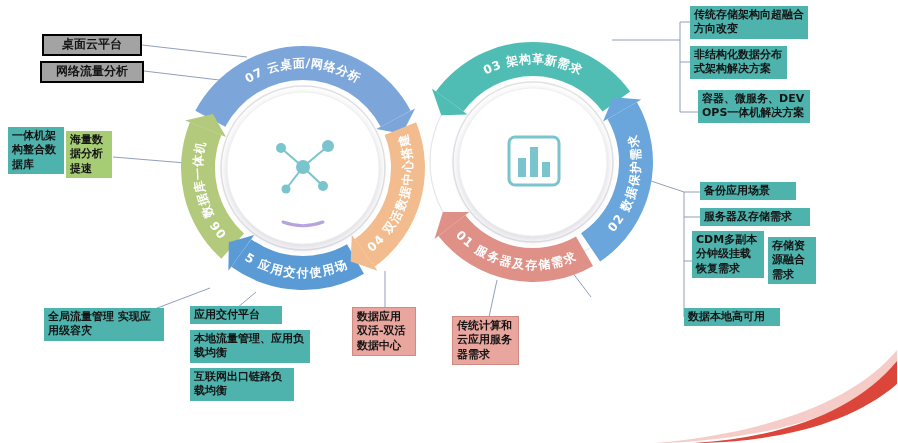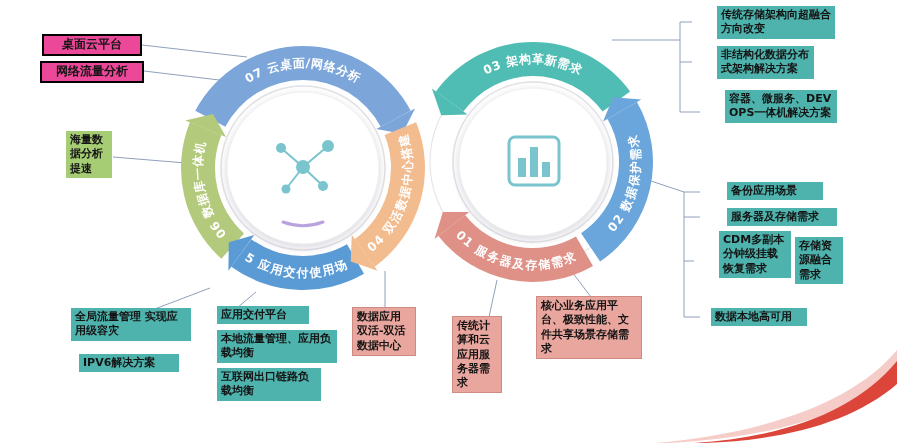--- a/index.html
+++ b/index.html
@@ -6,22 +6,22 @@
   body { background:#fff; }
   .canvas {
     position:relative; width:898px; height:443px; background:#fff; overflow:hidden;
     font-family:"DejaVu Sans","Liberation Sans",sans-serif;
   }
   svg.layer { position:absolute; left:0; top:0; }
   .box {
     position:absolute; font-weight:bold; font-size:11px; line-height:1.3;
     color:#141414; padding:2px 4px; word-break:break-all; text-align:left;
   }
-  .box.outline { background:#ec4899; border:2px solid #000; font-size:12px; text-align:center; padding:1px 4px; white-space:nowrap; }
-  .box.teal   { background:var(--teal,#4eb3ad);margin-left:27px; }
+  .box.outline { background:#a3a3a3; border:2px solid #000; font-size:12px; text-align:center; padding:1px 4px; white-space:nowrap; }
+  .box.teal   { background:var(--teal,#4eb3ad); }
   .box.green  { background:var(--green,#a6cc74); }
   .box.salmon { background:var(--salmon,#e9a69e); border:1px solid var(--salmon-border,#cf8b81); }
   .arc-label  { font-size:12px; font-weight:bold; fill:#fff; dominant-baseline:middle; letter-spacing:1px; }
   .connector  { stroke:var(--line,#8fa0bb); stroke-width:1; fill:none; }
   .hub-circle { filter:drop-shadow(0 3px 4px rgba(110,110,140,.28)); }
 </style>
 </head>
 <body>
 
 <div class="canvas">
@@ -125,31 +125,30 @@
 
     <g>
       <path d="M655 443 C770 433 856 400 897 350 L897 372 C852 414 772 438 668 443 Z" fill="#f3c3be" opacity="0.85"></path>
       <path d="M694 443 C788 437 858 409 897 361 L897 384 C854 421 788 440 704 443 Z" fill="#dc463a"></path>
     </g>
   </svg>
 
   <div class="box outline" style="left:42px;top:34px;width:100px">桌面云平台</div>
   <div class="box outline" style="left:40px;top:61px;width:104px">网络流量分析</div>
 
+  <div class="box teal" style="left:8px;top:127px;width:56px">一体机架构整合数据库</div>
   <div class="box green" style="left:66px;top:131px;width:46px">海量数据分析提速</div>
 
   <div class="box teal" style="left:44px;top:308px;width:120px">全局流量管理 实现应用级容灾</div>
-  <div class="box teal" style="left:52px;top:354px;width:100px">IPV6解决方案</div>
   <div class="box teal" style="left:190px;top:306px;width:92px">应用交付平台</div>
   <div class="box teal" style="left:190px;top:330px;width:120px">本地流量管理、应用负载均衡</div>
   <div class="box teal" style="left:190px;top:368px;width:104px">互联网出口链路负载均衡</div>
 
   <div class="box salmon" style="left:352px;top:307px;width:64px">数据应用双活-双活数据中心</div>
-  <div class="box salmon" style="left:452px;top:316px;width:50px">传统计算和云应用服务器需求</div>
-  <div class="box salmon" style="left:536px;top:296px;width:106px">核心业务应用平台、极致性能、文件共享场景存储需求</div>
+  <div class="box salmon" style="left:452px;top:316px;width:67px">传统计算和云应用服务器需求</div>
 
   <div class="box teal" style="left:690px;top:6px;width:118px">传统存储架构向超融合方向改变</div>
   <div class="box teal" style="left:690px;top:46px;width:97px">非结构化数据分布式架构解决方案</div>
   <div class="box teal" style="left:698px;top:90px;width:112px">容器、微服务、DEVOPS一体机解决方案</div>
   <div class="box teal" style="left:700px;top:182px;width:96px">备份应用场景</div>
   <div class="box teal" style="left:700px;top:208px;width:110px">服务器及存储需求</div>
   <div class="box teal" style="left:692px;top:231px;width:72px">CDM多副本分钟级挂载恢复需求</div>
   <div class="box teal" style="left:768px;top:237px;width:48px">存储资源融合需求</div>
   <div class="box teal" style="left:684px;top:308px;width:96px">数据本地高可用</div>
 </div>

